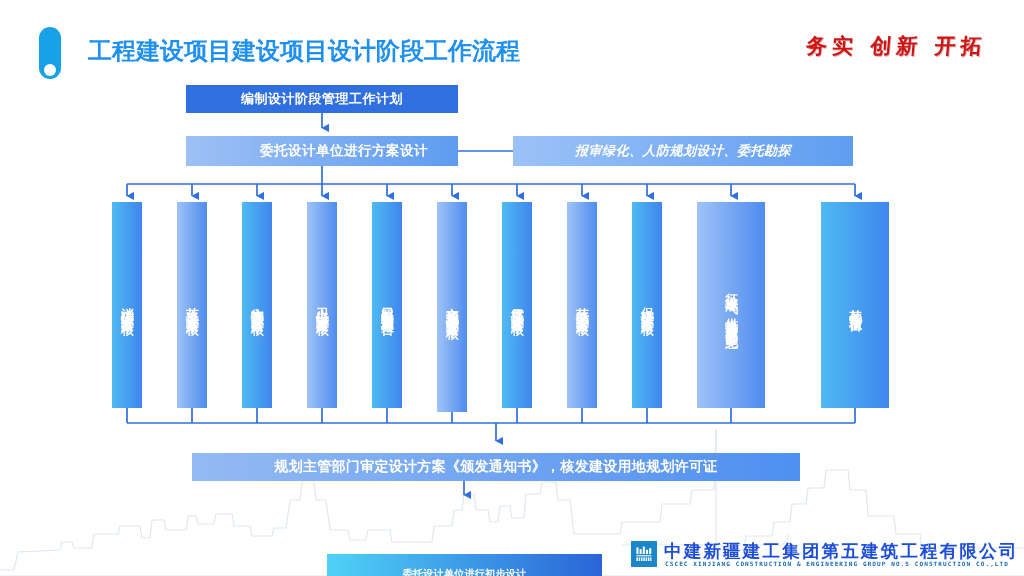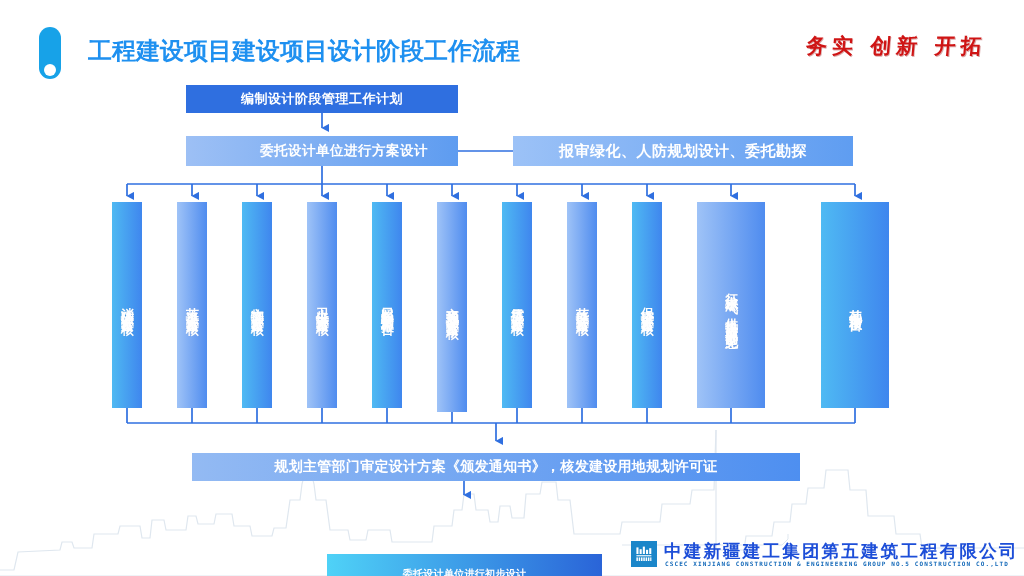--- a/index.html
+++ b/index.html
@@ -51,21 +51,21 @@
     font-size:13px;letter-spacing:.5px;font-family:Liberation Serif, serif;
   }
   .box-top2{
     left:186px;top:136px;width:272px;height:30px;
     background:linear-gradient(90deg,#9dc0f5 0%,#5e9cf0 100%);
     font-size:13.5px;letter-spacing:.5px;padding-left:44px;
   }
   .box-side{
     left:513px;top:136px;width:340px;height:30px;
     background:linear-gradient(90deg,#9cc2f7 0%,#5f9df1 100%);
-    font-size:15px;letter-spacing:.5px;
+    font-size:13px;letter-spacing:.5px;font-style:italic;
   }
   .box-bot1{
     left:192px;top:453px;width:608px;height:28px;
     background:linear-gradient(90deg,#93baf3 0%,#4e8ff0 100%);
     font-size:14px;letter-spacing:.3px;text-align:center;
   }
   .box-bot2{
     left:327px;top:507px;width:275px;height:39px;
     background:linear-gradient(90deg,#4fd2f7 0%,#2a64d8 100%);
     font-size:10px;letter-spacing:.3px;margin-top:47px;

